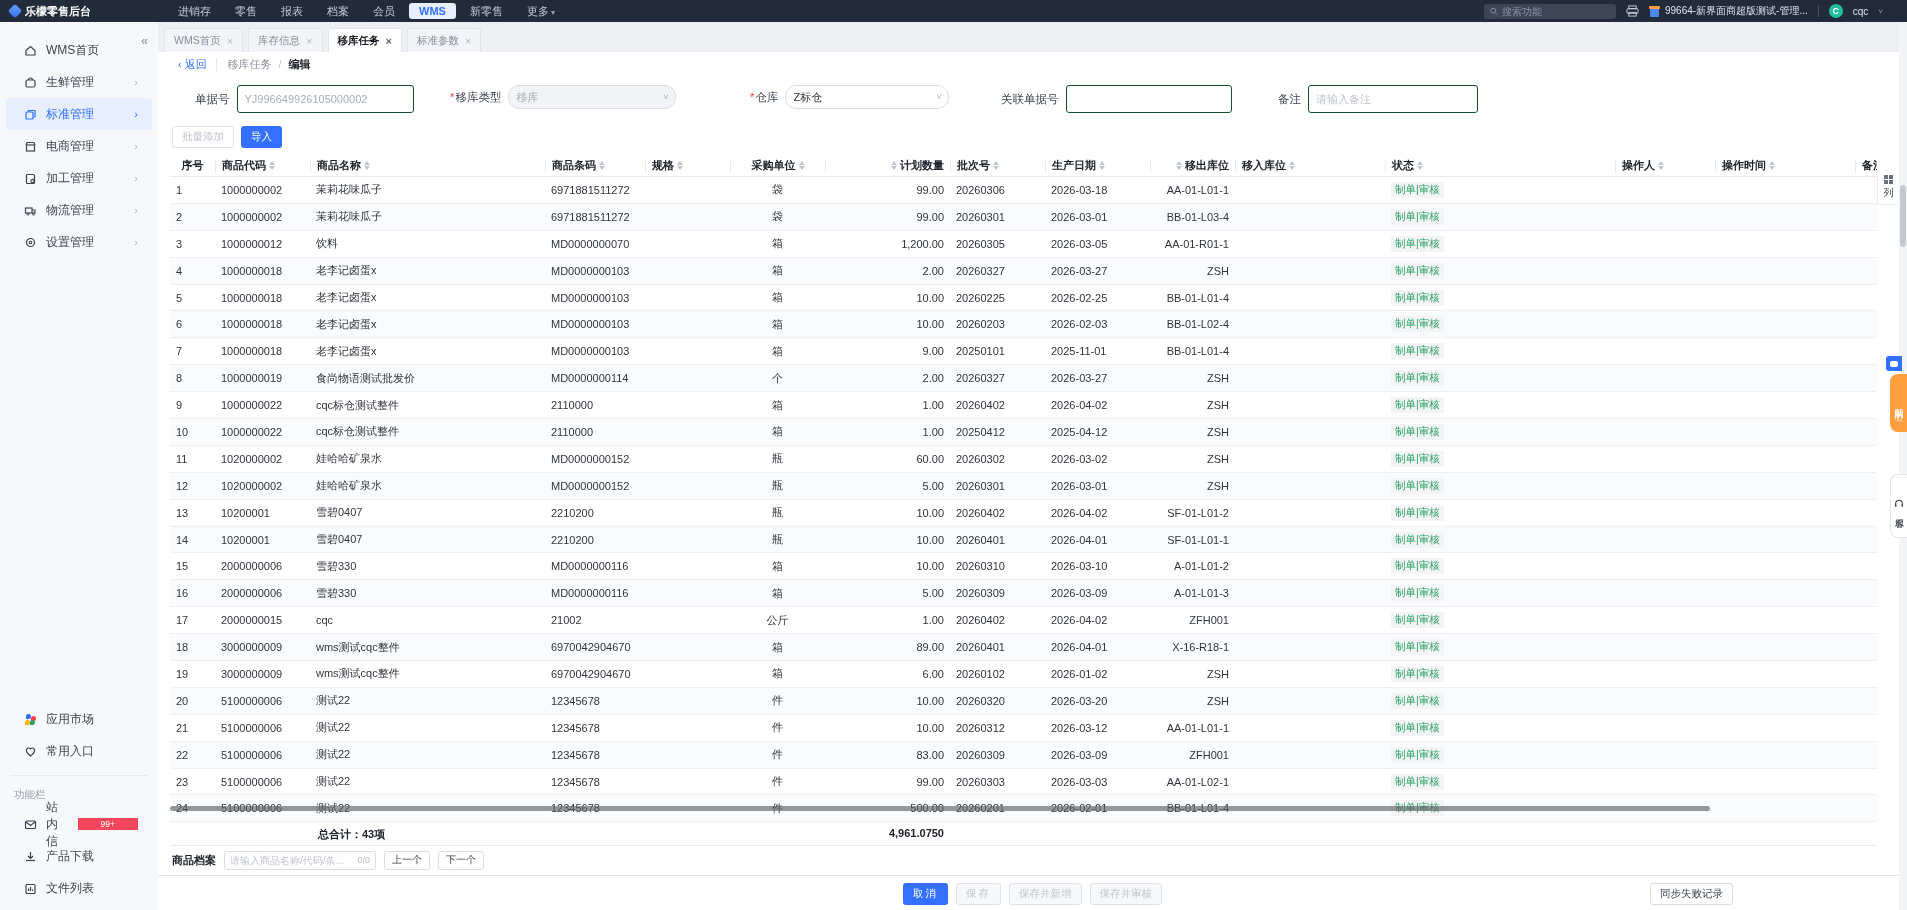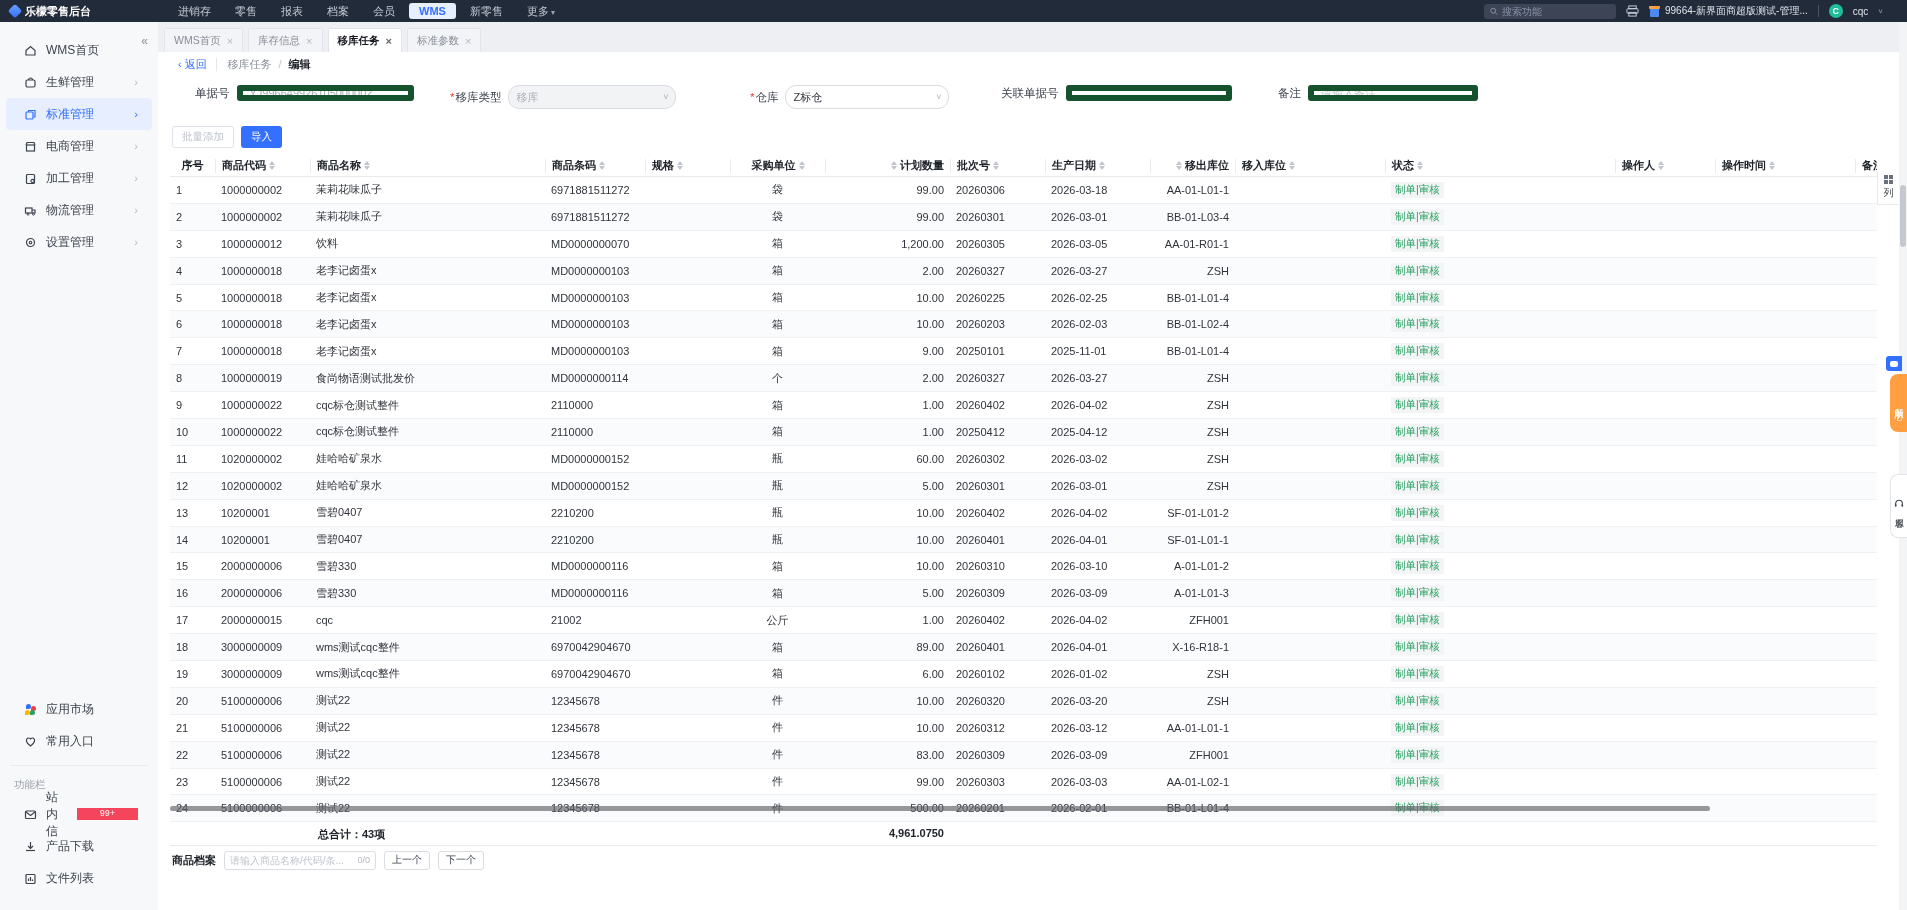--- a/index.html
+++ b/index.html
@@ -31,21 +31,21 @@
   
   .sidebar { position:absolute; left:0; top:22px; width:158px; bottom:0; background:#f7f8fa; }
   .collapse-btn { position:absolute; top:12px; right:10px; color:#8a8f99; font-size:12px; cursor:pointer; z-index:2; }
   .side-nav { position:absolute; top:12px; left:0; right:0; }
   .side-item { height:32px; display:flex; align-items:center; padding:0 14px 0 18px; gap:9px; color:#3d434d; font-size:12px; cursor:pointer; position:relative; margin:0 6px; border-radius:4px; }
   .side-item svg { flex:none; stroke:#5f6672; }
   .side-item.active { background:#e6eeff; color:#3370ff; }
   .side-item.active svg { stroke:#3370ff; }
   .side-item .chev { margin-left:auto; color:#b4b8c0; font-size:11px; }
   .side-item.active .chev { color:#3370ff; }
-  .side-bottom { position:absolute; bottom:16px; left:0; right:0;font-family:Liberation Mono, monospace; }
+  .side-bottom { position:absolute; bottom:6px; left:0; right:0; }
   .side-divider { height:1px; background:#e8eaee; margin:8px 10px; }
   .side-section { color:#9ca1ab; font-size:10.5px; padding:4px 0 6px 14px; }
   .badge { margin-left:auto; background:#f5455c; color:#fff; font-size:8.5px; padding:1px 23px; border-radius:0; }
 
   
   .main { position:absolute; left:158px; top:22px; right:0; bottom:0; background:#ffffff; }
   .tabbar { position:absolute; top:0; left:0; right:0; height:30px; background:#edeff3; display:flex; align-items:flex-end; padding-left:6px; gap:5px; }
   .tab { height:24px; display:flex; align-items:center; gap:6px; padding:0 9px; background:#f3f4f7; border:1px solid #e2e4e9; border-bottom:none; border-radius:2px 2px 0 0; color:#878c96; font-size:10.5px; cursor:pointer; white-space:nowrap; }
   .tab.active { background:#ffffff; color:#15181e; font-weight:bold; }
   .tab .x { color:#b5b9c2; font-size:11px; }
@@ -55,21 +55,21 @@
   .bc-back { color:#3370ff; cursor:pointer; display:flex; align-items:center; gap:3px; font-size:11px; }
   .bc-sep { color:#e0e2e8; }
   .bc-section { color:#8a8f99; }
   .bc-slash { color:#c0c4cc; }
   .bc-current { color:#1f2329; font-weight:bold; }
 
   .formrow { position:absolute; top:54px; left:0; right:0; height:44px; }
   .fgroup { position:absolute; top:9px; display:flex; align-items:center; gap:7px; }
   .flabel { font-size:11.5px; color:#3d434d; white-space:nowrap; }
   .fstar { color:#f53f3f; margin-right:1px; }
-  .finput { height:16px; border:6px solid #14532d; border-radius:3px; padding:0 7px; font-size:11px; color:#30343b; outline:none; background:#fff; font-family:inherit; }
+  .finput { height:28px; border:1px solid #14532d; border-radius:3px; padding:0 7px; font-size:11px; color:#30343b; outline:none; background:#fff; font-family:inherit; }
   .finput::placeholder { color:#c0c4cc; }
   .finput.muted { color:#a8adb8; }
   .fselect { height:24px; border:1px solid #d9dce3; border-radius:11px; padding:0 7px; display:flex; align-items:center; justify-content:space-between; background:#fff; cursor:pointer; }
   .fselect .val { font-size:11px; color:#30343b; }
   .fselect.disabled { background:#f2f3f5; }
   .fselect.disabled .val { color:#a8adb8; }
   .fselect .car { color:#a8adb8; font-size:9px; }
 
   .actionrow { position:absolute; top:98px; left:14px; height:34px; display:flex; align-items:center; gap:7px; }
   .btn { height:22px; padding:0 9px; border-radius:3px; font-size:10.5px; display:inline-flex; align-items:center; justify-content:center; cursor:pointer; border:1px solid transparent; white-space:nowrap; font-family:inherit; }
@@ -861,20 +861,29 @@
   <div class="productrow">
     <span class="p-label">商品档案</span>
     <span class="p-input">
       <input placeholder="请输入商品名称/代码/条..." style="">
       <span class="p-counter">0/0</span>
     </span>
     <button class="mini-btn">上一个</button>
     <button class="mini-btn">下一个</button>
   </div>
 
+  <div class="footer">
+    <div class="footer-center">
+      <button class="btn primary ls2">取消</button>
+      <button class="btn disabled ls2">保存</button>
+      <button class="btn disabled">保存并新增</button>
+      <button class="btn disabled">保存并审核</button>
+    </div>
+    <button class="btn outline sync-btn">同步失败记录</button>
+  </div>
 </div>
 
 <div class="vscroll">
     <span class="vthumb"></span>
   </div>
 <div class="coltool">
   <span class="gridic">
       <i></i>
       <i></i>
       <i></i>

